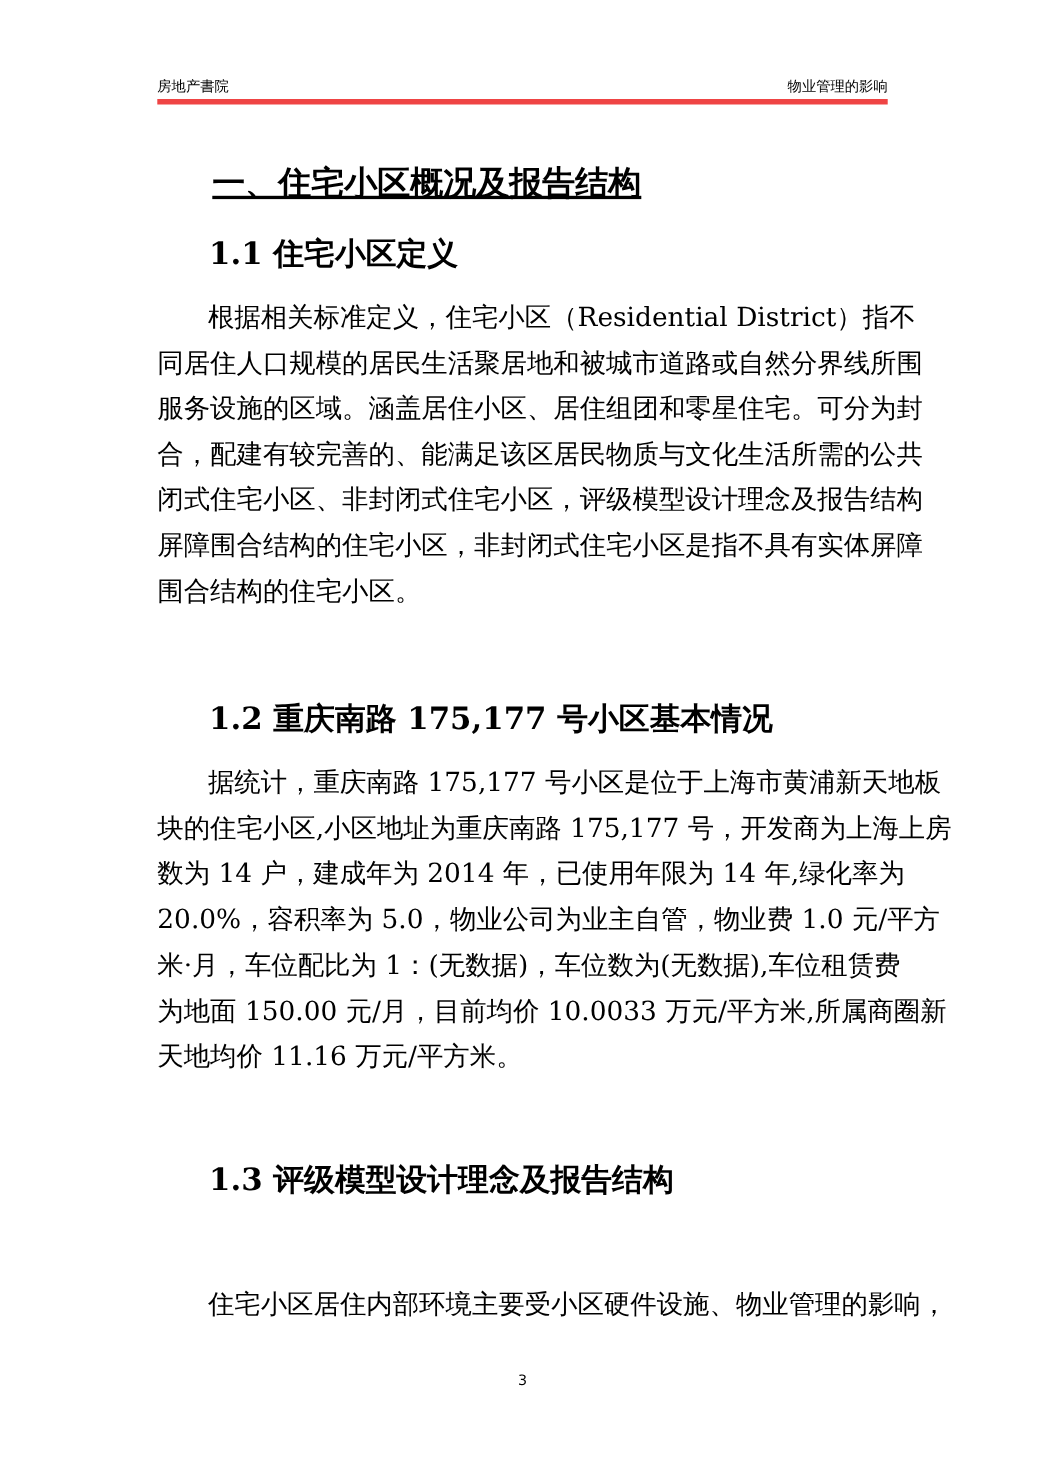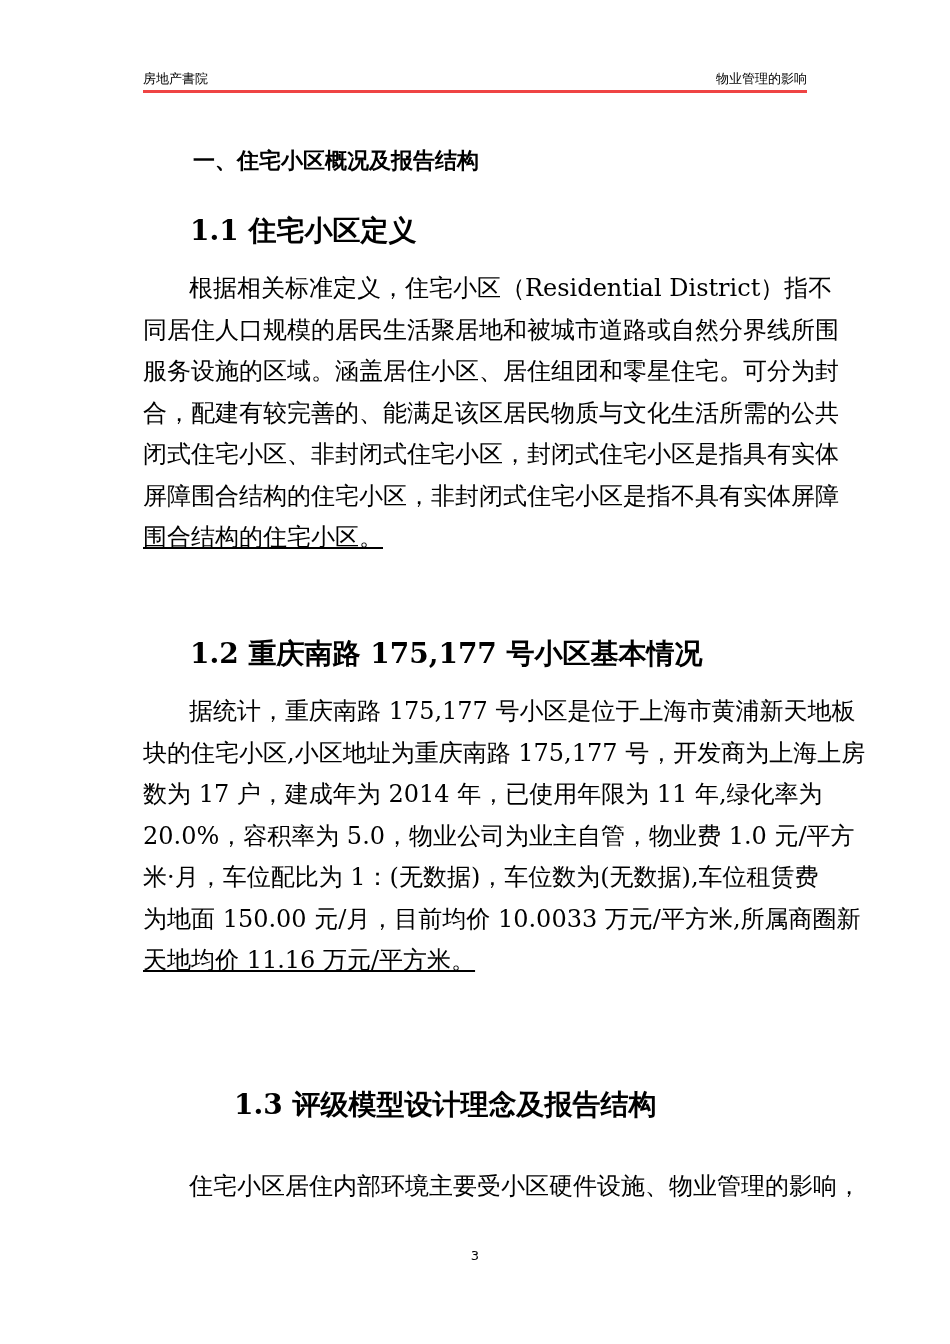--- a/index.html
+++ b/index.html
@@ -1,60 +1,60 @@
 <!DOCTYPE html>
 <html><head>
 <meta charset="utf-8">
 <style>
   html, body { margin: 0; padding: 0; background: #ffffff; }
   body { width: 950px; height: 1344px; position: relative; overflow: hidden; color: #000; }
-  .header { position: absolute; left: 143px; top: 70px; width: 664px; height: 20px; border-bottom: 3px solid #ef4444; font-family: "DejaVu Sans", sans-serif; font-size: 13px; }
+  .header { position: absolute; left: 143px; top: 70px; width: 664px; height: 20px; border-bottom: 5px solid #ef4444; font-family: "DejaVu Sans", sans-serif; font-size: 13px; }
   .header .left { position: absolute; left: 0; top: 0; }
   .header .right { position: absolute; right: 0; top: 0; }
   .content { position: absolute; left: 143px; top: 0; width: 664px; font-family: "DejaVu Serif", serif; }
-  .h1 { position: absolute; left: 50px; top: 146px; font-size: 22px; font-weight: bold; white-space: nowrap; }
+  .h1 { position: absolute; left: 50px; top: 146px; font-size: 30px; font-weight: bold; white-space: nowrap; text-decoration: underline; }
   .h2 { position: absolute; left: 47px; font-size: 28px; font-weight: bold; white-space: nowrap; }
   .para { position: absolute; left: 0; width: 664px; font-size: 24px; line-height: 41.5px; text-align: justify; text-indent: 46px; }
   .para span.line { display: block; text-indent: 0; white-space: nowrap; text-align-last: justify; }
   .para span.line.first { padding-left: 46px; }
-  .para span.line.last { text-align-last: left; text-decoration: underline; }
+  .para span.line.last { text-align-last: left; }
   .page-num { position: absolute; left: 0; width: 950px; top: 1248px; text-align: center; font-family: "DejaVu Sans", sans-serif; font-size: 13px; }
 </style>
 </head>
 <body>
 
 <div class="header">
   <span class="left">房地产書院</span>
   <span class="right">物业管理的影响</span>
 </div>
 
 <div class="content">
   <div class="h1">一、住宅小区概况及报告结构</div>
 
   <div class="h2" style="top:212px;">1.1 住宅小区定义</div>
   <div class="para" style="top:268px;">
     <span class="line first">根据相关标准定义，住宅小区（Residential District）指不</span>
     <span class="line">同居住人口规模的居民生活聚居地和被城市道路或自然分界线所围</span>
     <span class="line">服务设施的区域。涵盖居住小区、居住组团和零星住宅。可分为封</span>
     <span class="line">合，配建有较完善的、能满足该区居民物质与文化生活所需的公共</span>
-    <span class="line">闭式住宅小区、非封闭式住宅小区，封闭式住宅小区是指具有实体</span>
+    <span class="line">闭式住宅小区、非封闭式住宅小区，评级模型设计理念及报告结构</span>
     <span class="line">屏障围合结构的住宅小区，非封闭式住宅小区是指不具有实体屏障</span>
     <span class="line last">围合结构的住宅小区。</span>
   </div>
 
   <div class="h2" style="top:635px;text-align:center;">1.2 重庆南路 175,177 号小区基本情况</div>
   <div class="para" style="top:691px;">
     <span class="line first">据统计，重庆南路 175,177 号小区是位于上海市黄浦新天地板</span>
     <span class="line">块的住宅小区,小区地址为重庆南路 175,177 号，开发商为上海上房</span>
-    <span class="line">数为 17 户，建成年为 2014 年，已使用年限为 11 年,绿化率为</span>
+    <span class="line">数为 14 户，建成年为 2014 年，已使用年限为 14 年,绿化率为</span>
     <span class="line">20.0%，容积率为 5.0，物业公司为业主自管，物业费 1.0 元/平方</span>
     <span class="line">米·月，车位配比为 1：(无数据)，车位数为(无数据),车位租赁费</span>
     <span class="line">为地面 150.00 元/月，目前均价 10.0033 万元/平方米,所属商圈新</span>
     <span class="line last">天地均价 11.16 万元/平方米。</span>
   </div>
 
-  <div class="h2" style="top:1086px;margin-left:44px;">1.3 评级模型设计理念及报告结构</div>
+  <div class="h2" style="top:1054px;">1.3 评级模型设计理念及报告结构</div>
   <div class="para" style="top:1166px;">
     <span class="line first">住宅小区居住内部环境主要受小区硬件设施、物业管理的影响，</span>
   </div>
 </div>
 
 <div class="page-num">3</div>
 
 </body></html>

